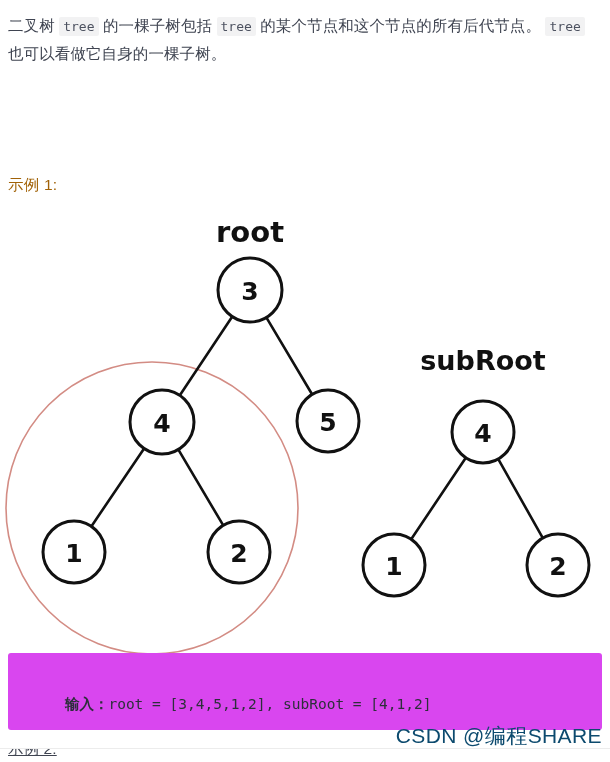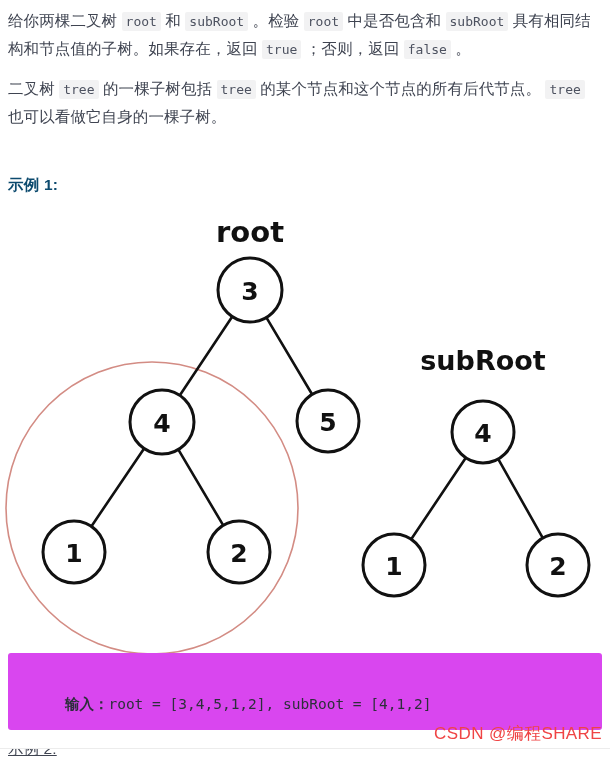--- a/index.html
+++ b/index.html
@@ -41,22 +41,22 @@
     border-radius: 2px;
     letter-spacing: 0;
   }
 
   
   .ex-heading {
     position: absolute;
     left: 8px;
     top: 175px;
     font-size: 15.5px;
-    font-weight: bold;
-    color: #0c4a6e;
+    font-weight: normal;
+    color: #a16207;
     letter-spacing: 0.2px;
   }
 
   
   .diagram {
     position: absolute;
     left: 0;
     top: 200px;
     width: 610px;
     height: 455px;
@@ -114,22 +114,22 @@
   .code-line .lbl {
     font-weight: bold;
     font-family: "DejaVu Sans", "Liberation Sans", sans-serif;
   }
 
   
   .watermark {
     position: absolute;
     right: 8px;
     top: 722px;
-    font-size: 17px;
-    color: #ef4444;
+    font-size: 21px;
+    color: #0c4a6e;
     letter-spacing: 0.4px;
     white-space: nowrap;
   }
 
   
   .bottom-rule {
     position: absolute;
     left: 0;
     top: 748px;
     width: 610px;
@@ -147,21 +147,20 @@
   .bottom-cut .para {
     margin: 0;
     margin-top: -14px;
     text-decoration: underline;
   }
 </style>
 </head>
 <body>
 
 <div class="prose">
-  <div class="para p1">给你两棵二叉树 <code class="ic">root</code> 和 <code class="ic">subRoot</code> 。检验 <code class="ic">root</code> 中是否包含和 <code class="ic">subRoot</code> 具有相同结构和节点值的子树。如果存在，返回 <code class="ic">true</code> ；否则，返回 <code class="ic">false</code> 。</div>
   <div class="para p2">二叉树 <code class="ic">tree</code> 的一棵子树包括 <code class="ic">tree</code> 的某个节点和这个节点的所有后代节点。 <code class="ic">tree</code> 也可以看做它自身的一棵子树。</div>
 </div>
 
 <div class="ex-heading">示例 1:</div>
 
 <div class="diagram">
   <svg width="610" height="455" viewBox="0 0 610 455">
     <g>
       <circle class="highlight-ring" cx="152" cy="308" r="146" stroke="#d38c84"></circle>
     </g>

